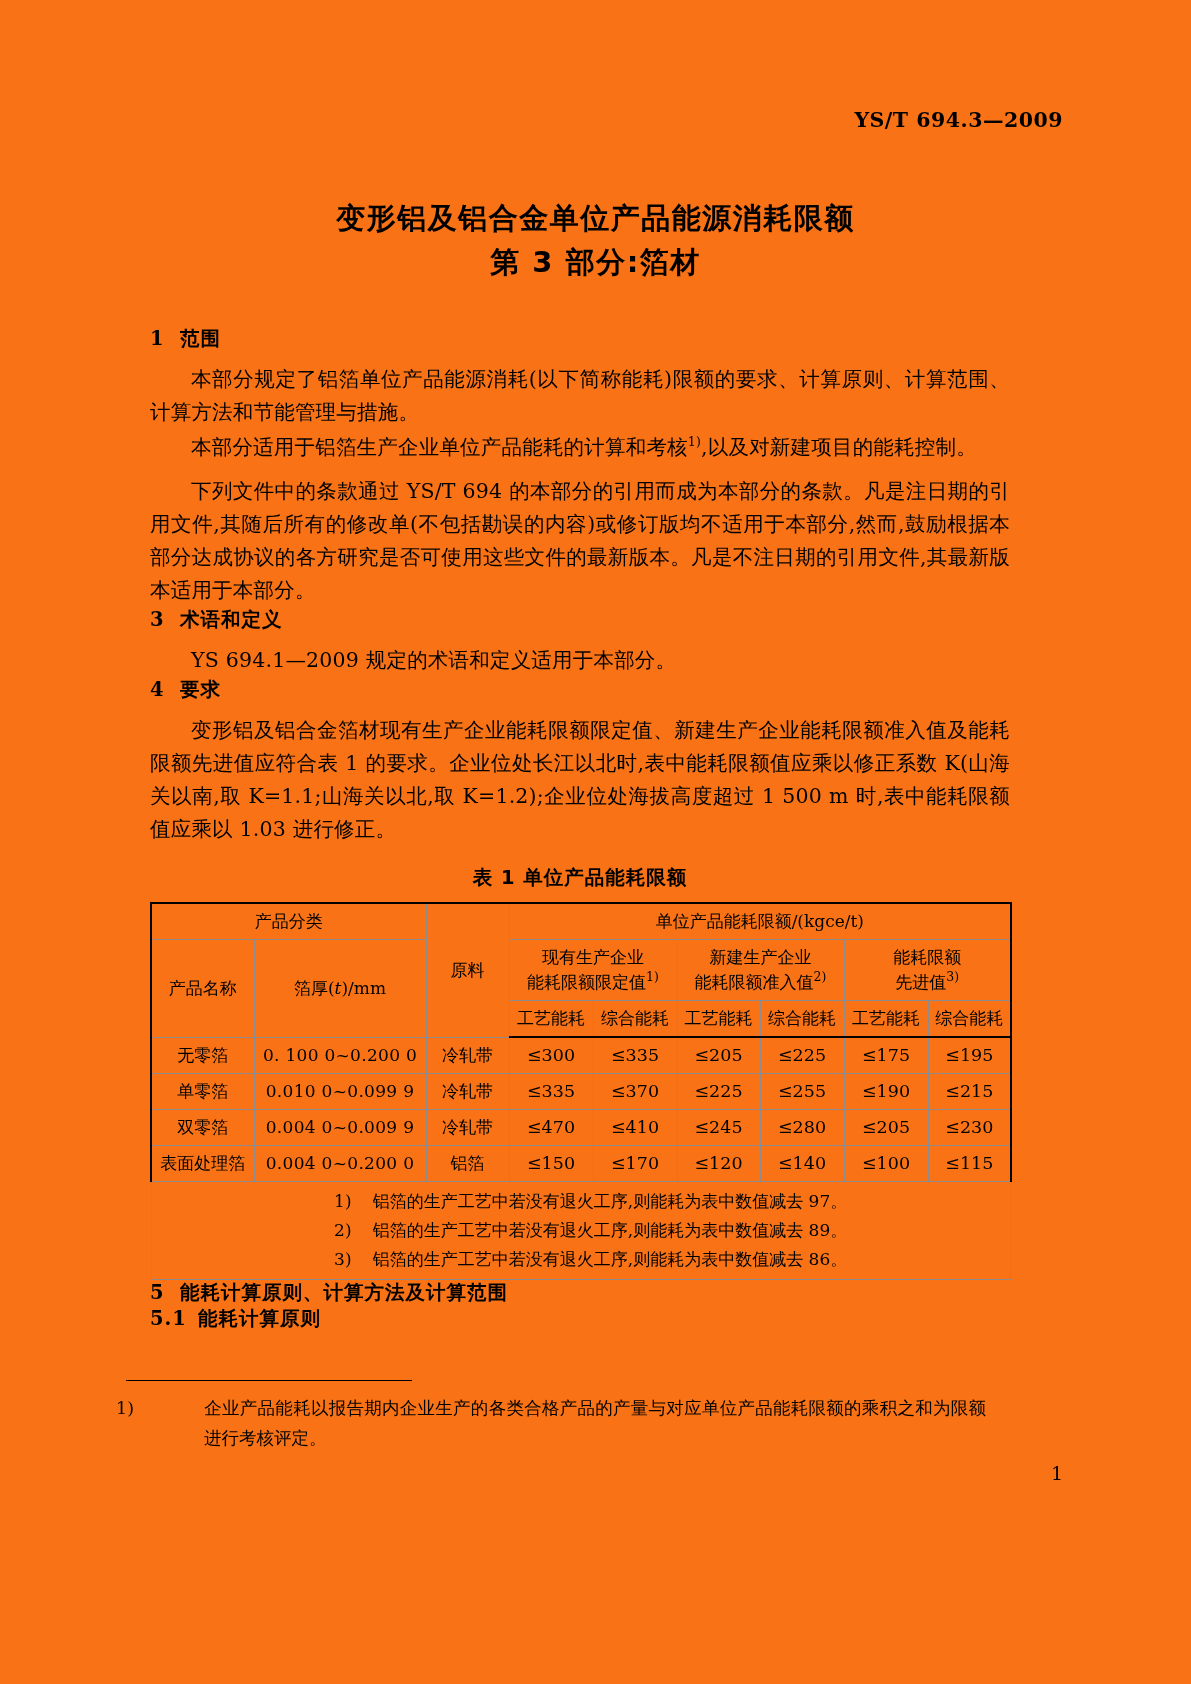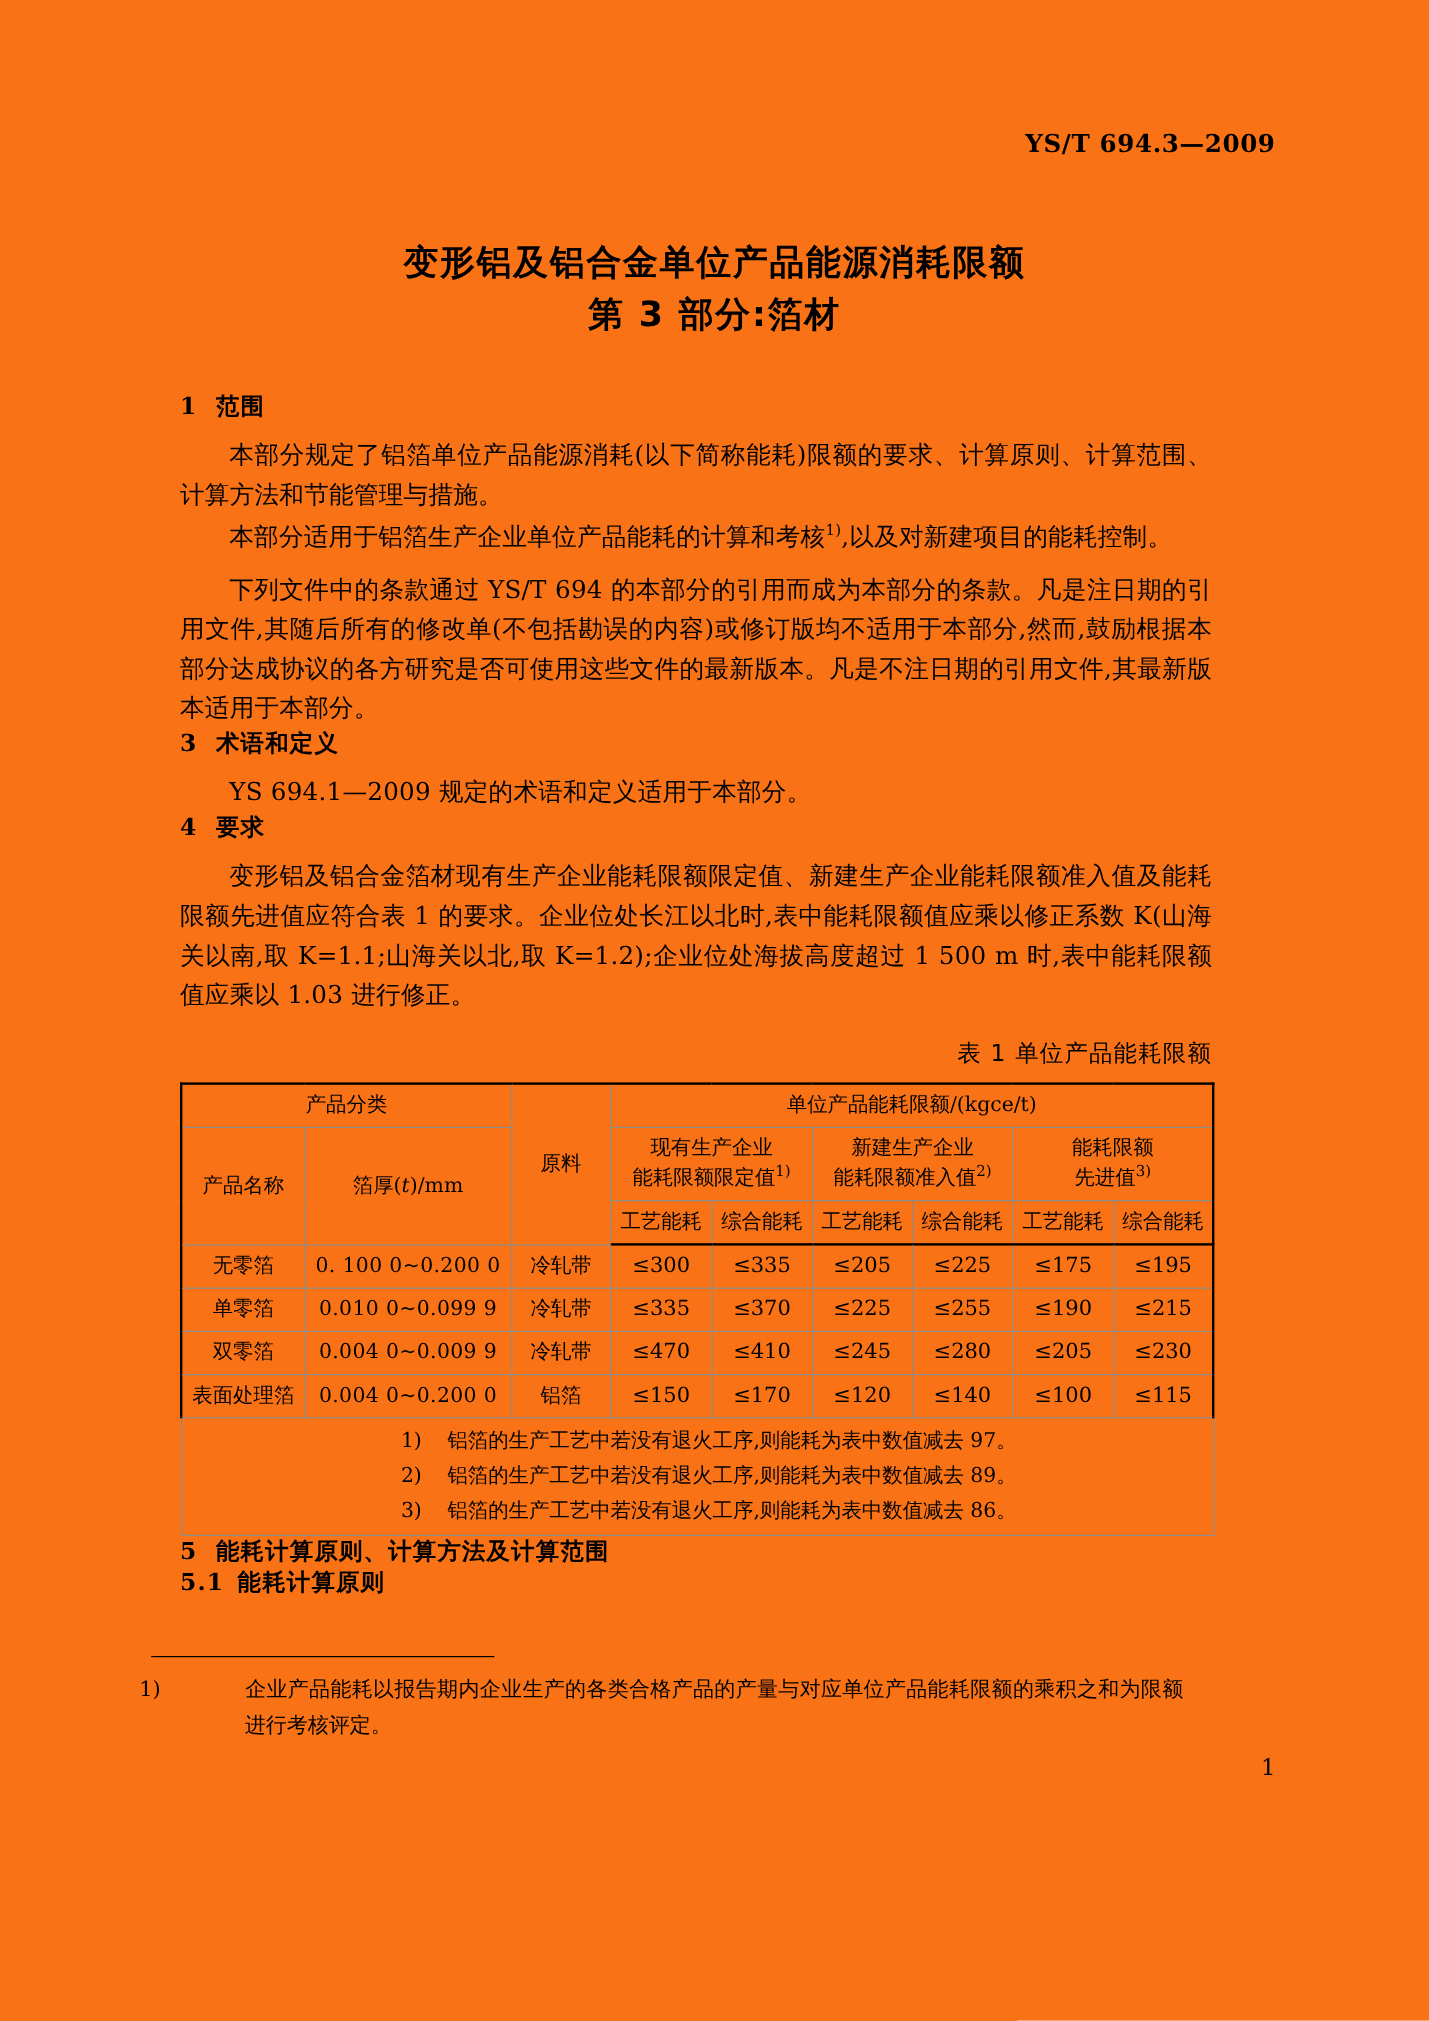--- a/index.html
+++ b/index.html
@@ -83,23 +83,23 @@
   .lat { font-family: "DejaVu Serif", "Liberation Serif", serif; }
   .ital { font-style: italic; }
   sup.fnref {
     font-size: 12.5px;
     vertical-align: super;
     line-height: 0;
   }
 
   
   .table-caption {
-    text-align: right;
+    text-align: center;
     font-family: "DejaVu Sans", "Liberation Sans", sans-serif;
-    font-weight: normal;
+    font-weight: bold;
     font-size: 19.5px;
     letter-spacing: 1px;
     margin-top: 18px;
   }
   table.limits {
     border-collapse: collapse;
     width: 860px;
     margin-top: 11px;
     font-size: 17px;
     table-layout: fixed;

